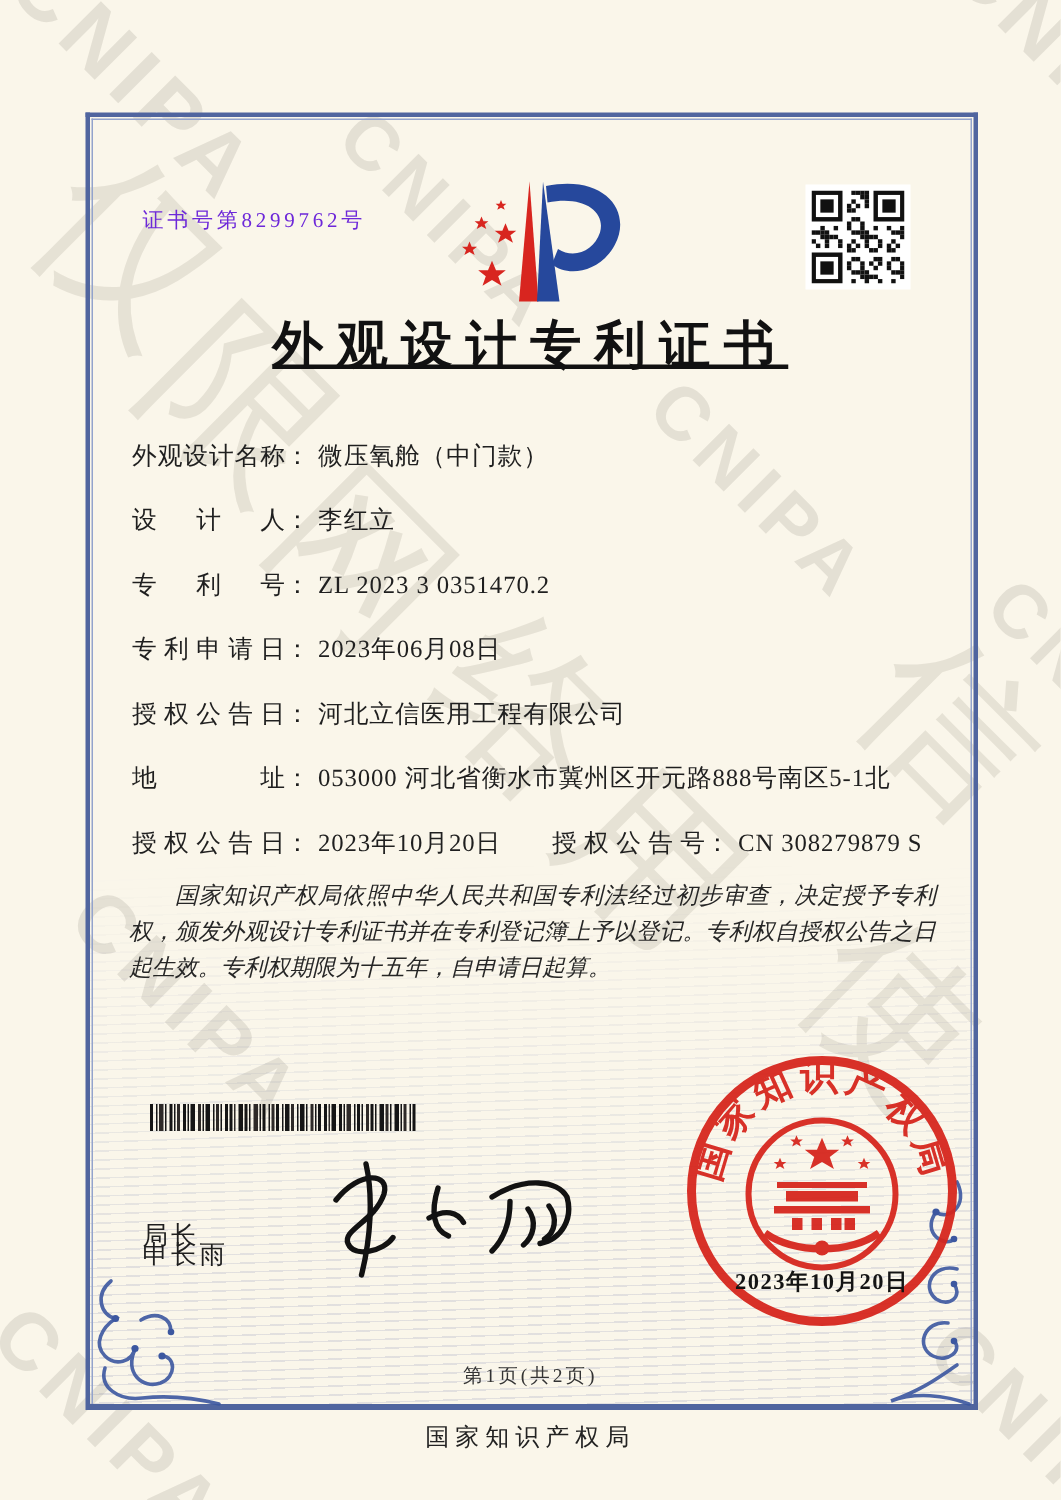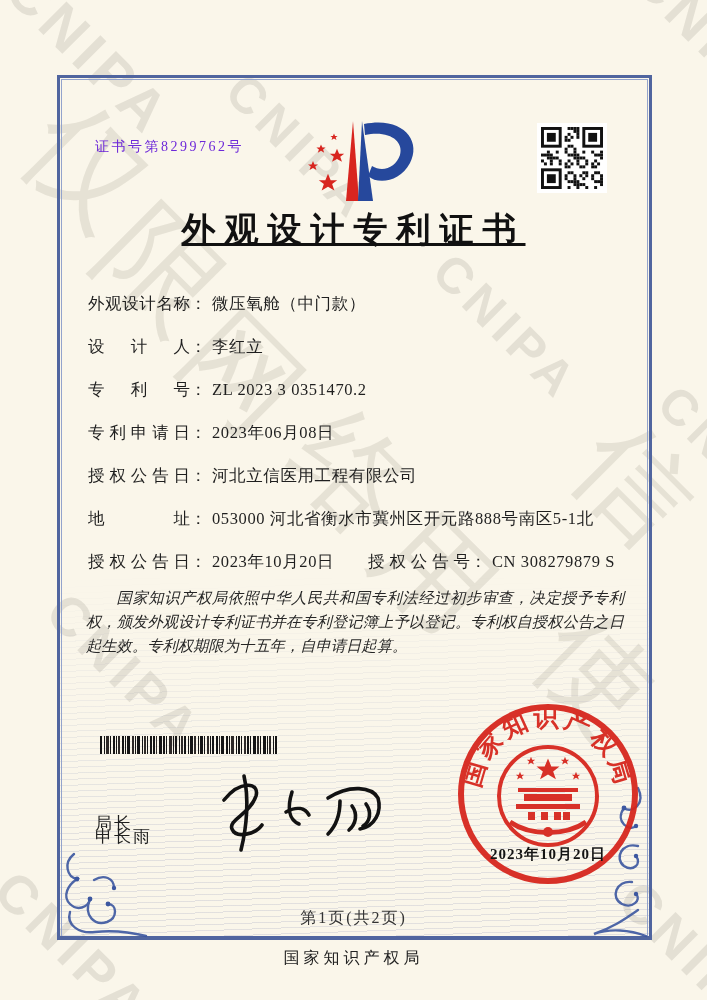--- a/index.html
+++ b/index.html
@@ -55,21 +55,21 @@
   .barcode{position:absolute;left:100px;top:736px;z-index:5;}
   .sig-title{position:absolute;left:95px;top:796px;font-size:17px;letter-spacing:2px;z-index:5;margin-top:16px;}
   .sig-name{position:absolute;left:95px;top:825px;font-size:17px;letter-spacing:2px;z-index:5;}
   .sig-hand{position:absolute;left:198px;top:768px;z-index:5;}
   .seal-svg{position:absolute;left:452px;top:698px;z-index:6;opacity:.94;}
   .seal-date{position:absolute;left:452px;top:845px;width:192px;text-align:center;z-index:7;
              font-size:15px;font-weight:700;color:#141414;letter-spacing:1px;}
 
   
   .page-num{position:absolute;left:0;top:908px;width:707px;text-align:center;z-index:5;
-            font-size:16px;letter-spacing:2px;color:#333;}
+            font-size:13px;letter-spacing:2px;color:#333;}
   .cont-note{position:absolute;left:0;top:948px;width:707px;text-align:center;z-index:5;
              font-size:16px;letter-spacing:4px;color:#222;}
 </style>
 </head>
 <body>
 
 <div class="wave-layer"></div>
 
 <div>
   <span class="wm wm-brand" style="left:-14px;top:18px;font-size:58px">CNIPA</span>

